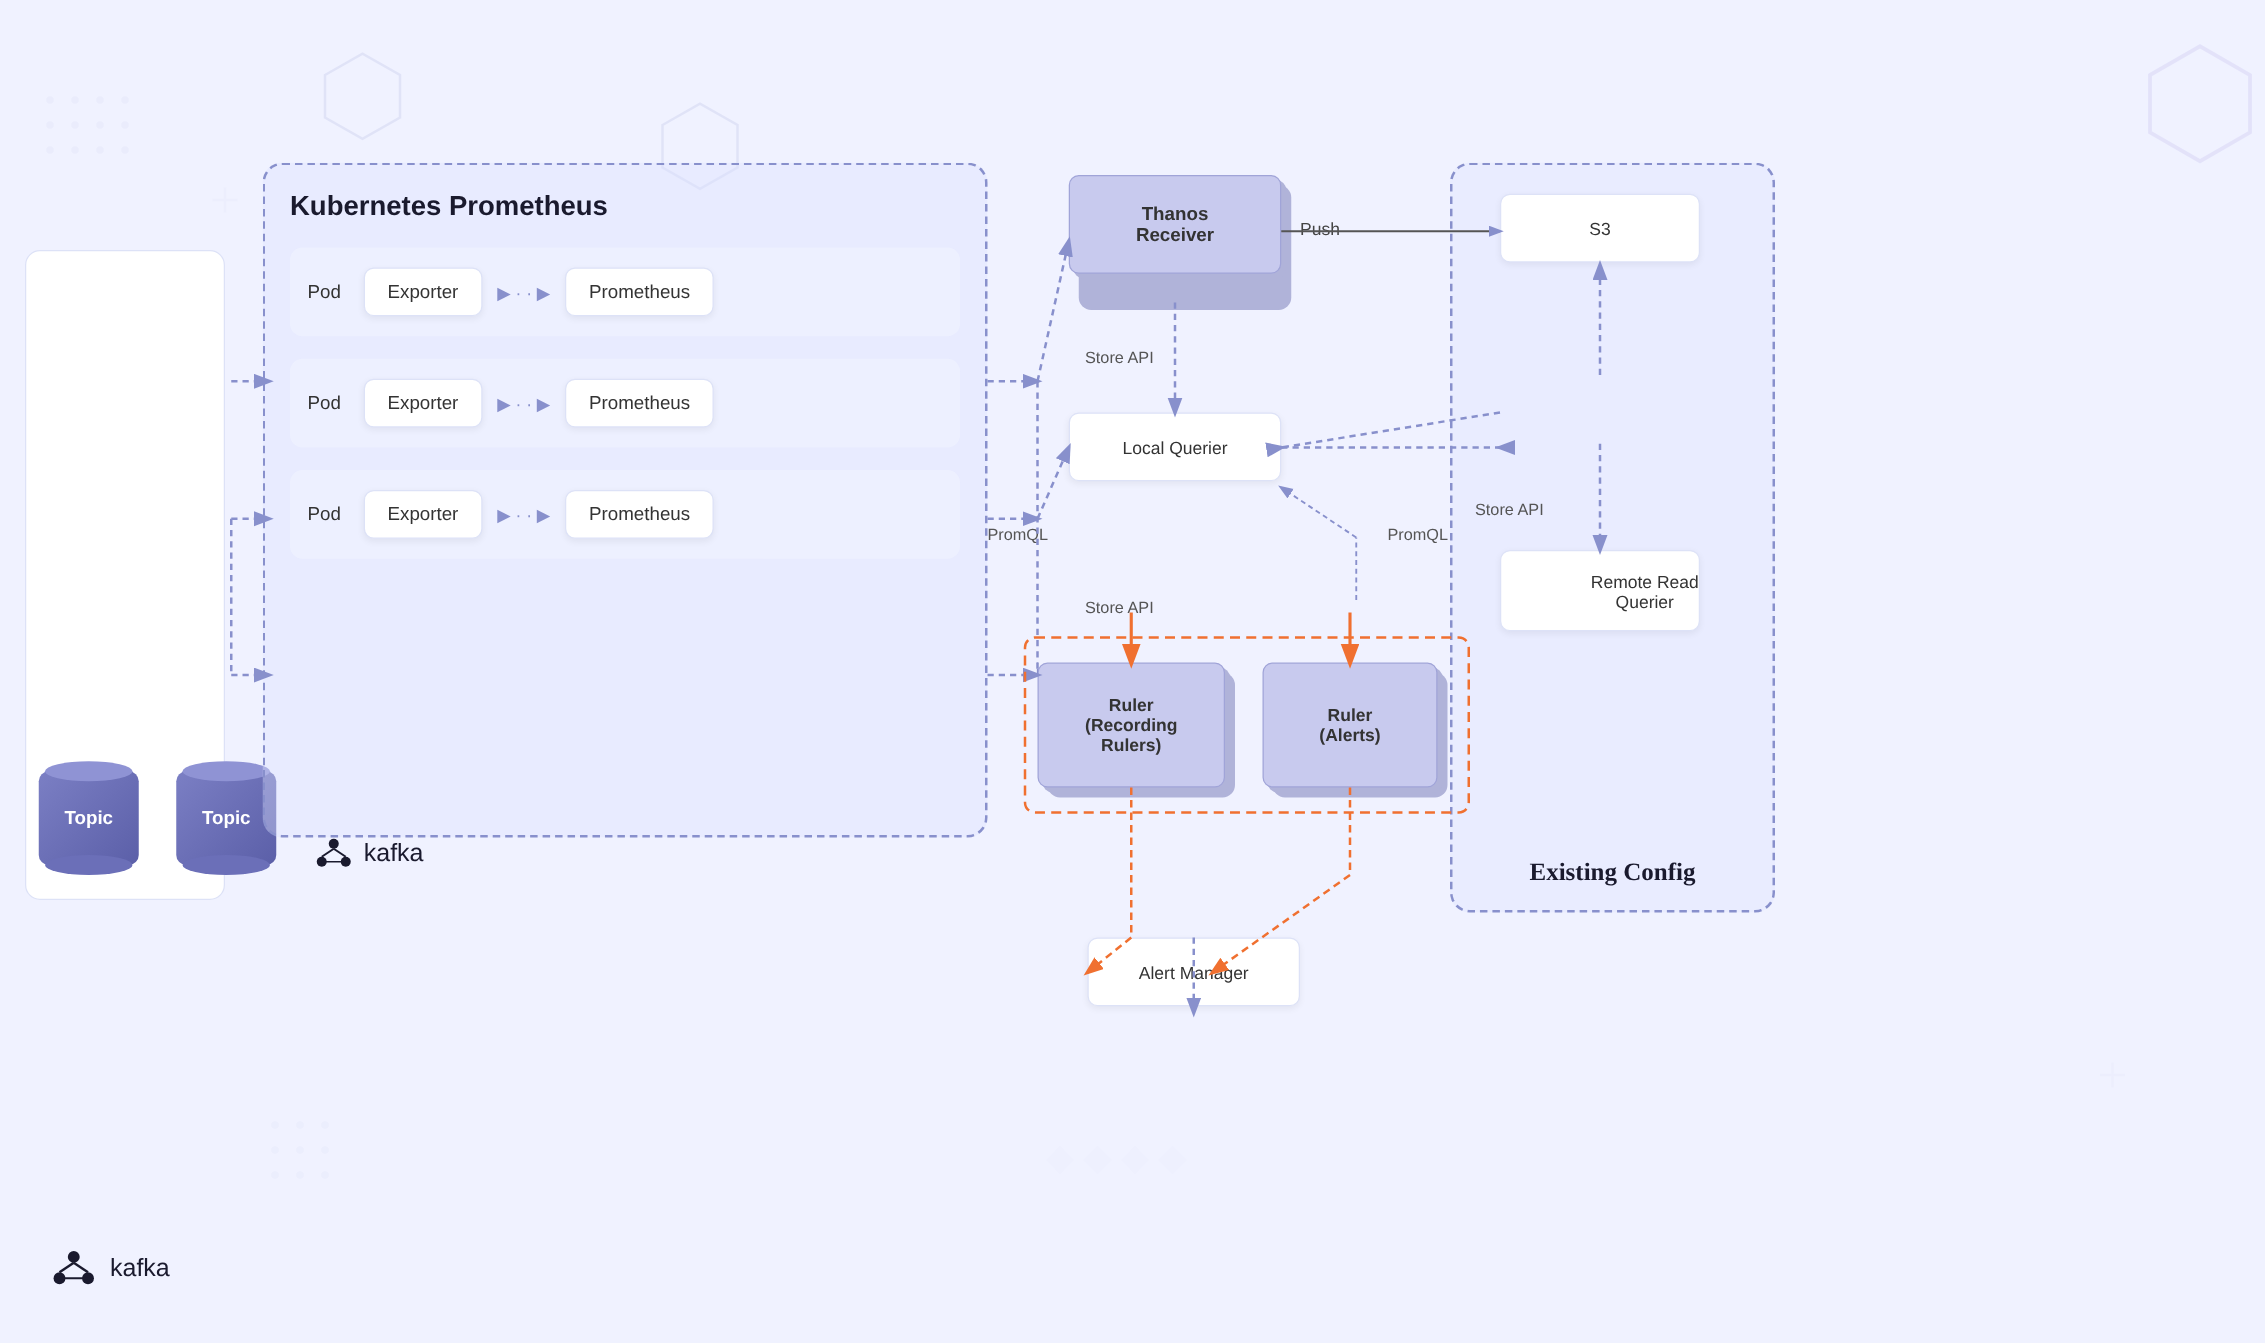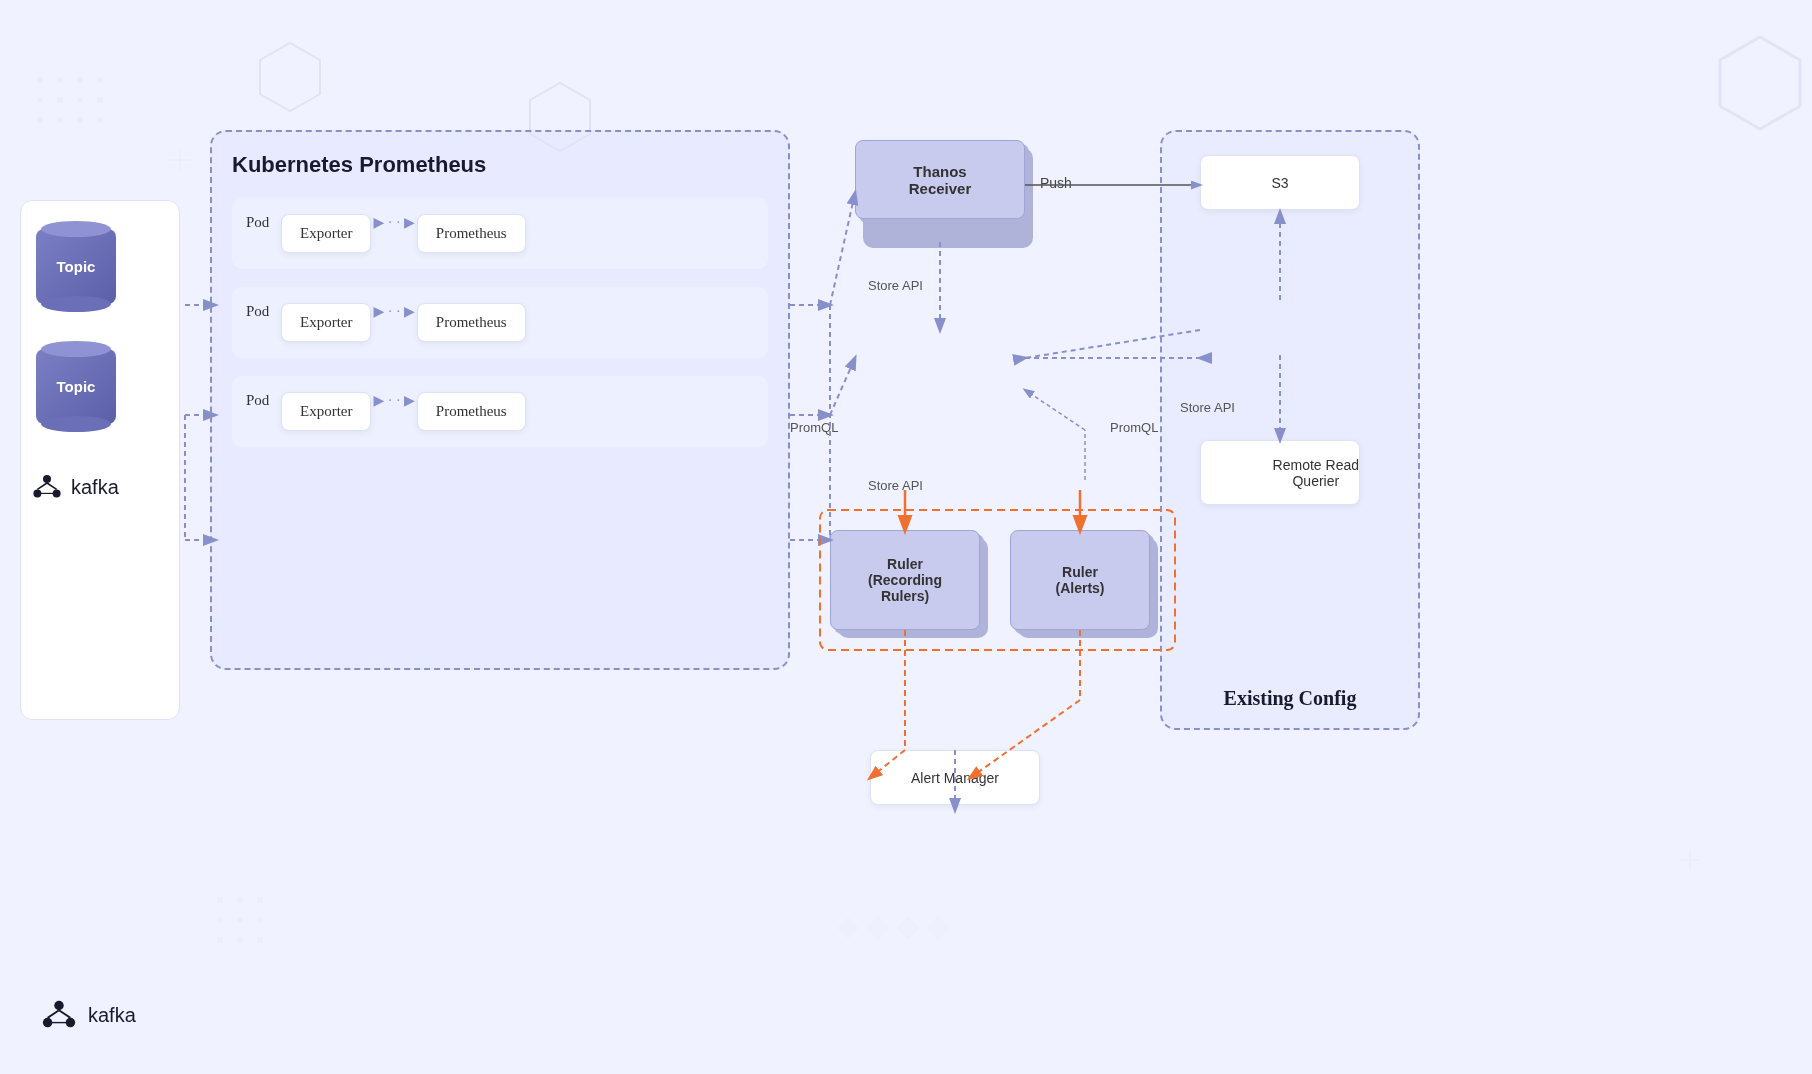--- a/index.html
+++ b/index.html
@@ -24,22 +24,22 @@
     .kafka-panel {
       position: absolute;
       left: 20px;
       top: 200px;
       width: 160px;
       height: 520px;
       background: white;
       border-radius: 12px;
       border: 1.5px solid #dde2f7;
       display: flex;
-      flex-direction: column;
-      align-items: flex-start;
+      flex-direction: row;
+      align-items: flex-end;
       padding: 20px 10px;
       gap: 30px;
     }
 
     .topic-cylinder {
       width: 90px;
       height: 90px;
       display: flex;
       flex-direction: column;
       align-items: center;
@@ -116,25 +116,26 @@
     .k8s-title {
       font-size: 22px;
       font-weight: 700;
       color: #1a1a2e;
       margin-bottom: 20px;
     }
 
     
     .pod-row {
       display: flex;
+      align-items: center;
+      gap: 10px;
       margin-bottom: 18px;
       background: rgba(240, 242, 255, 0.7);
       border-radius: 10px;
       padding: 16px 14px;
-      font-family: Liberation Serif, serif;
     }
 
     .pod-label {
       font-size: 15px;
       color: #333;
       min-width: 35px;
     }
 
     .box-node {
       background: white;
@@ -335,20 +336,23 @@
     <span class="existing-config-title">Existing Config</span>
   </div>
 
   <div class="node-box purple" style="left: 855px; top: 140px; width: 170px; height: 79px; font-size:15px; white-space:pre-line;">
     <span>Thanos
 Receiver</span>
   </div>
 
   <div style="position:absolute; left:863px; top:148px; width:170px; height:100px; background:#b0b3d9; border-radius:10px; z-index:-1;"></div>
 
+  <div class="node-box" style="left: 855px; top: 330px; width: 170px; height: 55px; font-size:14px;">
+    <span>Local Querier</span>
+  </div>
 
   <div class="node-box purple" style="left: 830px; top: 530px; width: 150px; height: 100px; font-size:14px; white-space:pre-line; text-align:center;">
     <span>Ruler
 (Recording
 Rulers)</span>
   </div>
   <div style="position:absolute; left:838px; top:538px; width:150px; height:100px; background:#b0b3d9; border-radius:10px; z-index:-1;"></div>
 
   <div class="node-box purple" style="left: 1010px; top: 530px; width: 140px; height: 100px; font-size:14px; white-space:pre-line; text-align:center;">
     <span>Ruler

